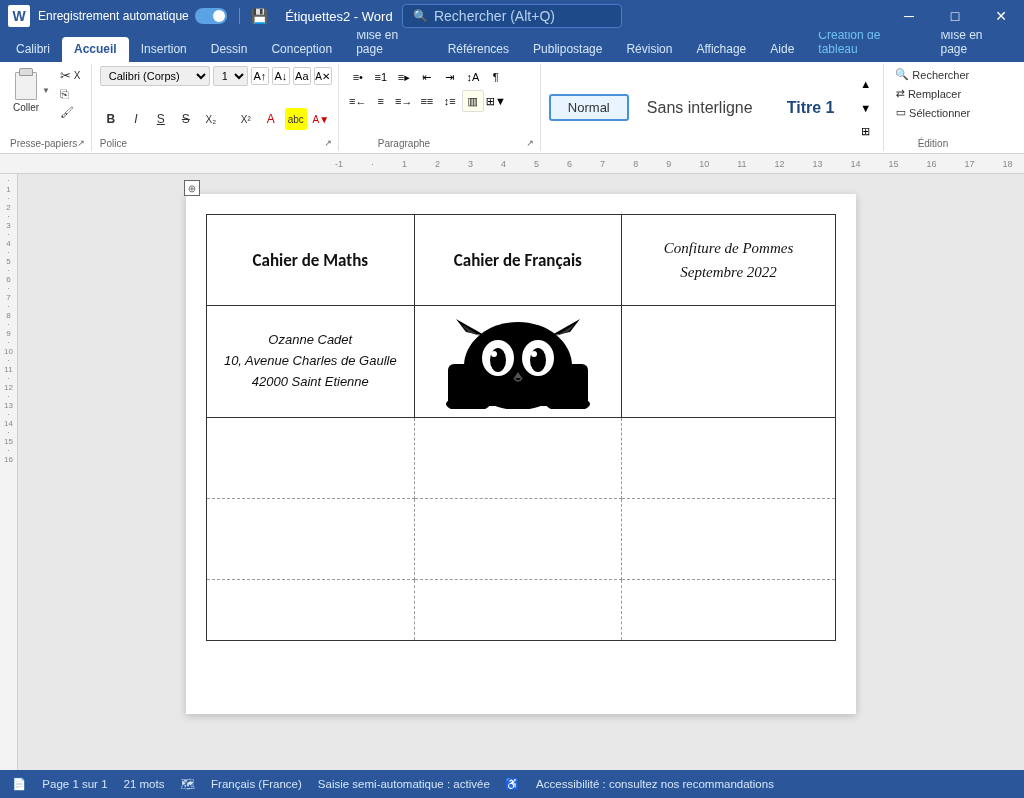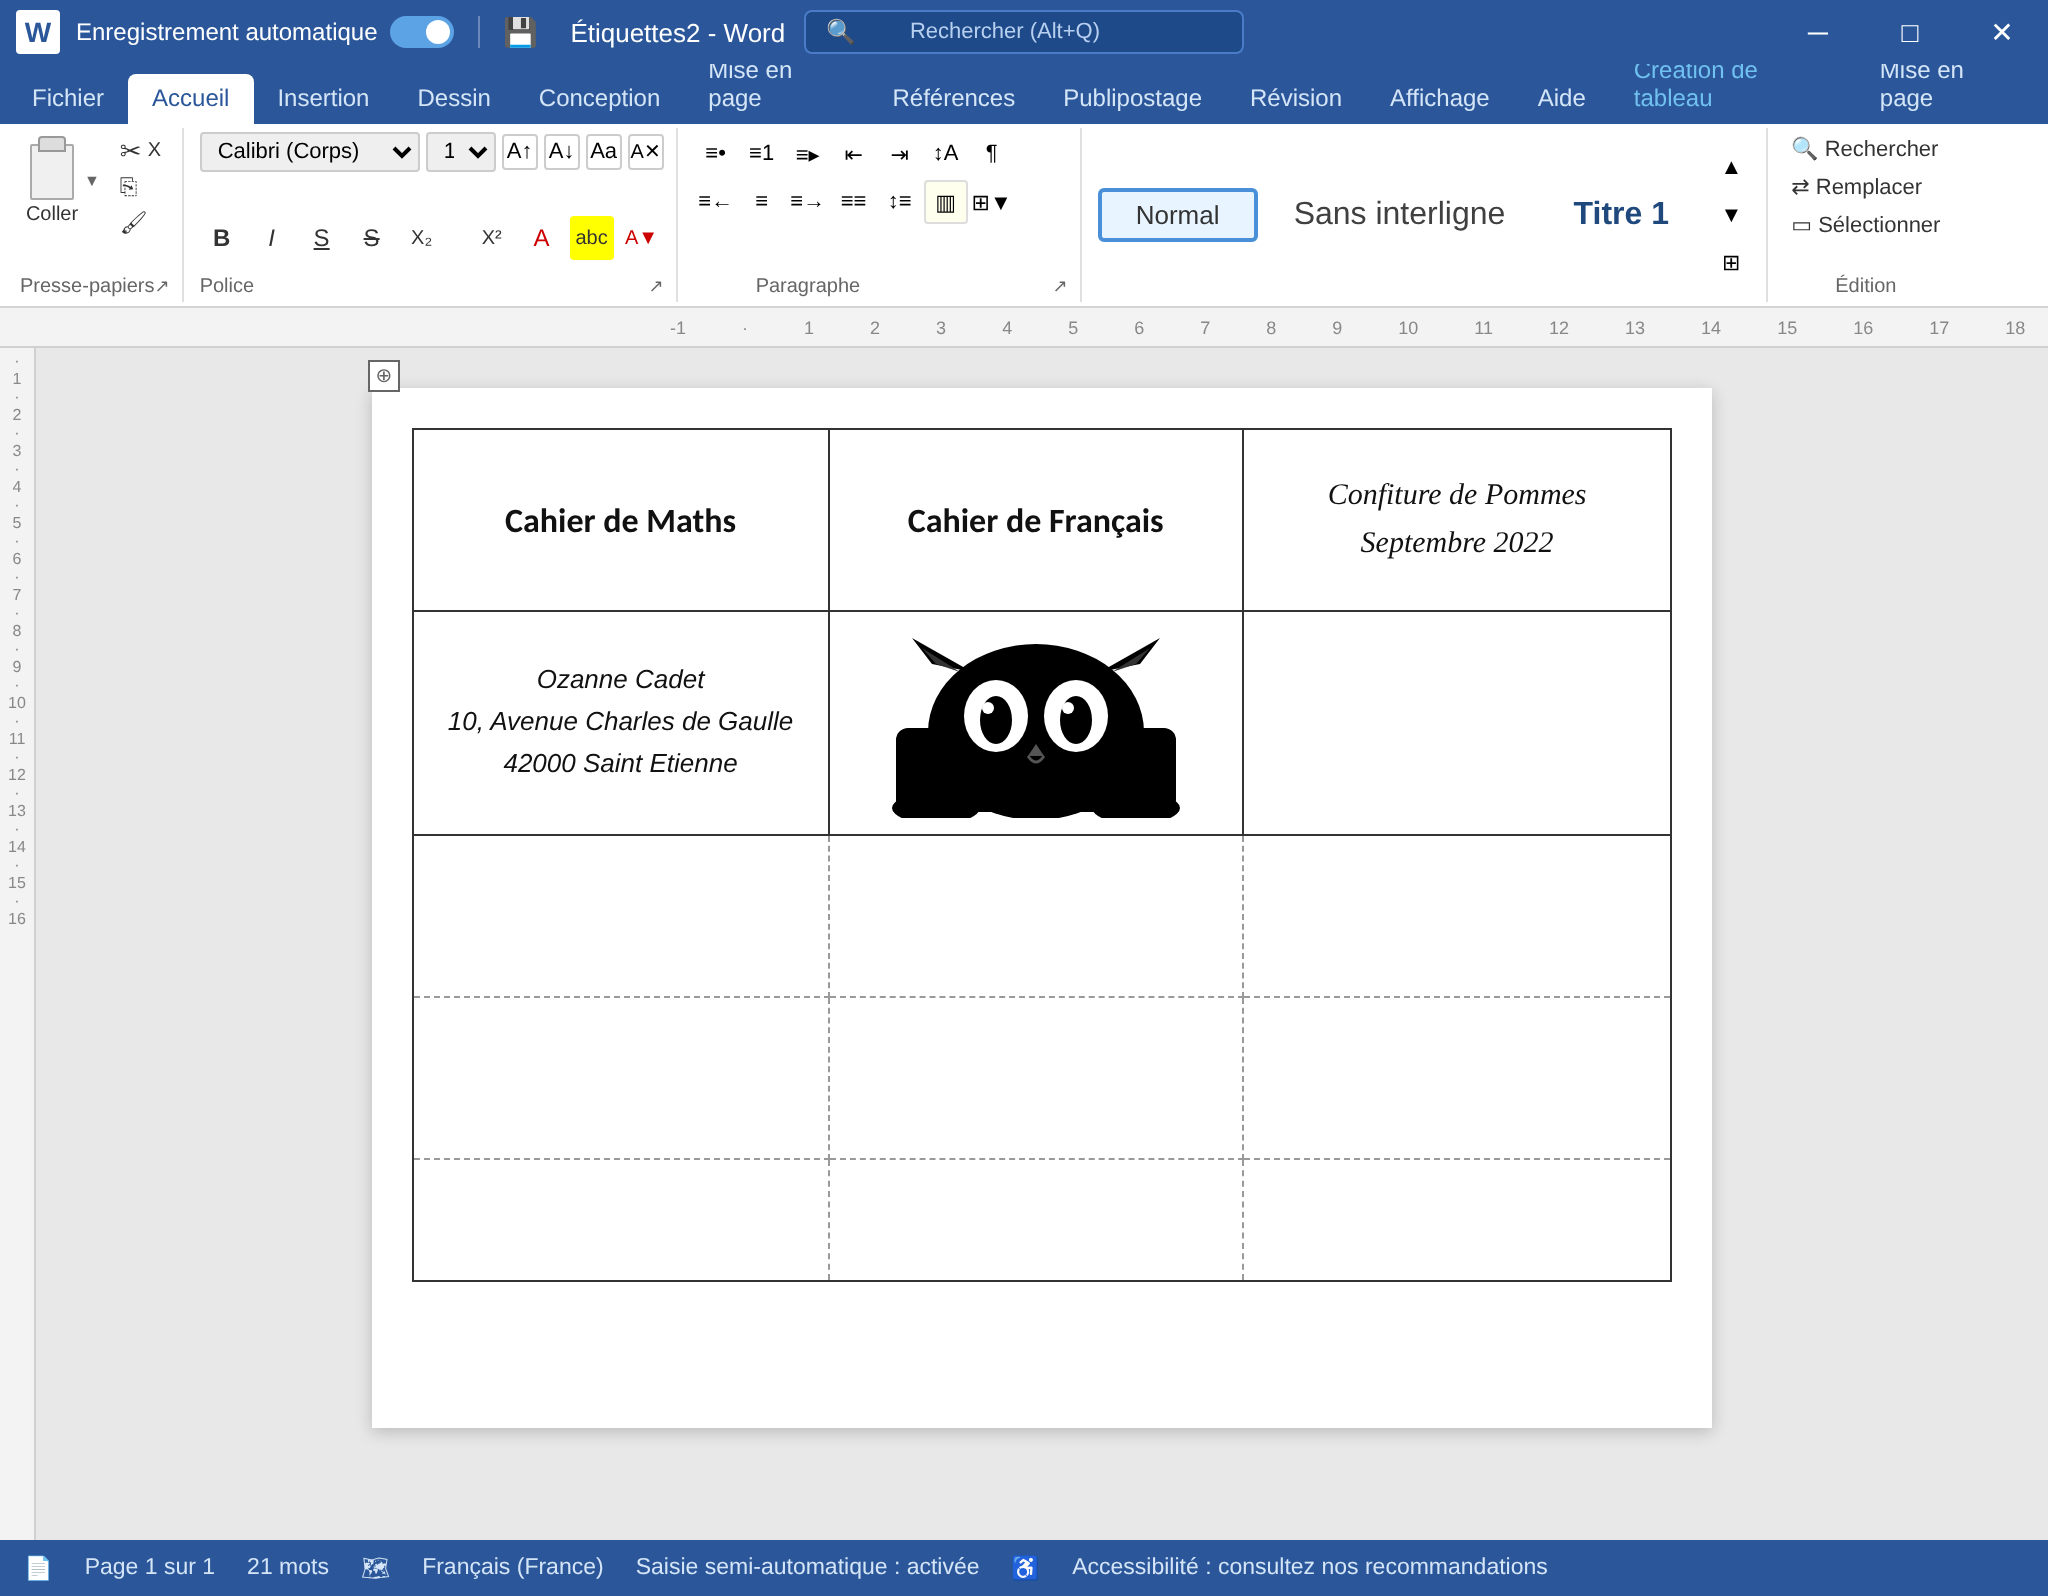--- a/index.html
+++ b/index.html
@@ -67,21 +67,21 @@
       align-items: flex-end;
       padding: 0 4px;
     }
     .ribbon-tab {
       padding: 5px 12px 6px;
       color: #d4e5f7;
       font-size: 12px;
       cursor: pointer;
       border-radius: 4px 4px 0 0;
     }
-    .ribbon-tab.active { background: white; color: #2b579a; font-weight: 400; }
+    .ribbon-tab.active { background: white; color: #2b579a; font-weight: 700; }
     .ribbon-tab.creation { color: #70c0f0; font-weight: 500; }
 
     
     #ribbon {
       background: white;
       border-bottom: 1px solid #d4d4d4;
       height: 92px;
       display: flex;
       align-items: stretch;
       padding: 2px 4px;
@@ -315,31 +315,31 @@
   <div style="width:22px;height:22px;background:white;border-radius:2px;display:flex;align-items:center;justify-content:center;font-weight:bold;color:#2b579a;font-size:14px;">W</div>
   <div class="autosave-area">
     <span>Enregistrement automatique</span>
     <div class="toggle"></div>
   </div>
   <div style="width:1px;height:16px;background:rgba(255,255,255,0.3);margin:0 4px;"></div>
   <span style="font-size:14px;">💾</span>
   <span class="filename">Étiquettes2 - Word</span>
   <div class="search-bar">
     <span>🔍</span>
-    <span style="color:#b8d0f0;font-size:11px;margin-left:21px;">Rechercher (Alt+Q)</span>
+    <span style="color:#b8d0f0;font-size:14px;">Rechercher (Alt+Q)</span>
   </div>
   <div class="win-controls">
     <div class="win-btn">─</div>
     <div class="win-btn">□</div>
     <div class="win-btn close">✕</div>
   </div>
 </div>
 
 <div id="ribbon-tabs">
-  <div class="ribbon-tab">Fichier</div>
+  <div class="ribbon-tab">Calibri</div>
   <div class="ribbon-tab active">Accueil</div>
   <div class="ribbon-tab">Insertion</div>
   <div class="ribbon-tab">Dessin</div>
   <div class="ribbon-tab">Conception</div>
   <div class="ribbon-tab">Mise en page</div>
   <div class="ribbon-tab">Références</div>
   <div class="ribbon-tab">Publipostage</div>
   <div class="ribbon-tab">Révision</div>
   <div class="ribbon-tab">Affichage</div>
   <div class="ribbon-tab">Aide</div>

